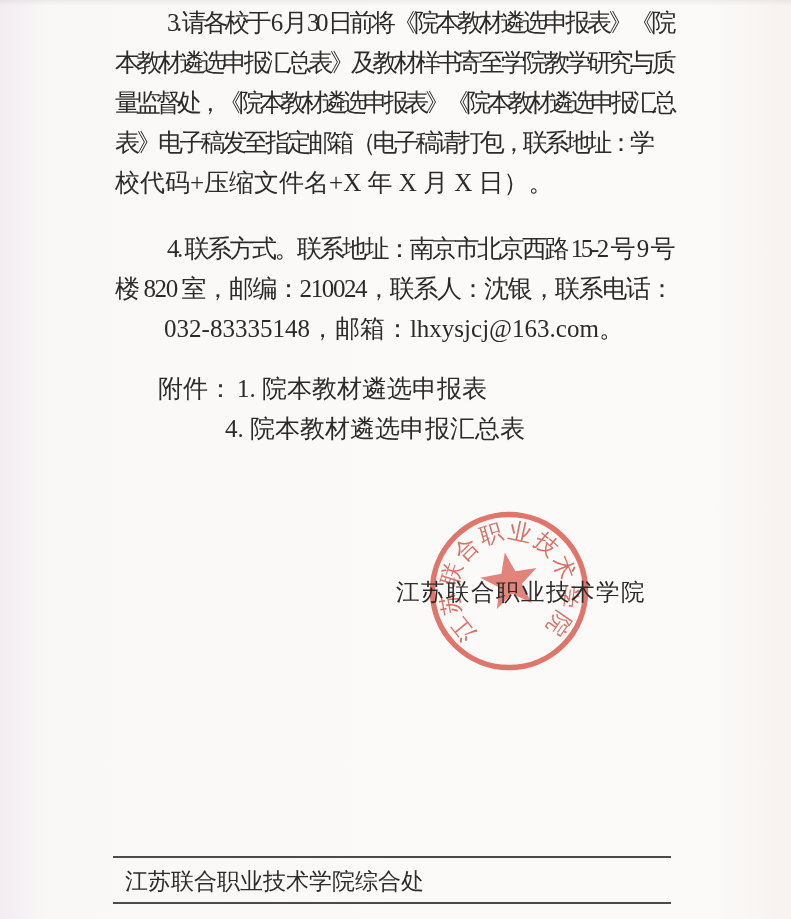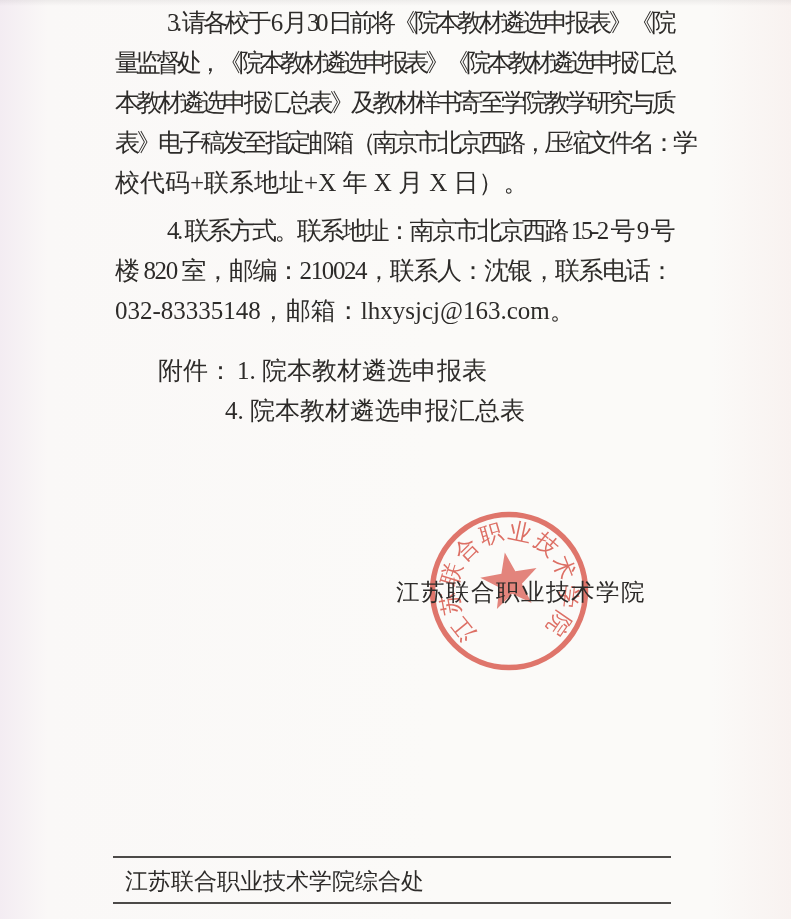--- a/index.html
+++ b/index.html
@@ -5,21 +5,21 @@
   html,body { margin:0; padding:0; background:#e8e6e4; }
   .page {
     position:relative; width:791px; height:919px; overflow:hidden;
     background:linear-gradient(90deg,#f3ecf2 0%, #faf8f7 6%, #fbfaf8 55%, #fbfaf8 90%, #f8f2f0 100%);
     font-family:"Liberation Serif","DejaVu Serif",serif;
     color:#2d2b29;
   }
   .doc-body { position:absolute; left:115px; top:3px; width:558px; font-size:25px; line-height:40px; }
   .line { height:40px; white-space:nowrap; overflow:visible; }
   .indent { text-indent:52px; }
-  .para4 { margin-top:8px; }
+  .para4 { margin-top:26px;text-align:center; }
   .attachments { margin-top:20px; }
   .att-row1 { padding-left:43px; height:40px; white-space:nowrap; }
   .att-row2 { padding-left:110px; height:40px; white-space:nowrap; }
   .att-label { margin-right:4px; }
   .sig-org  { position:absolute; left:396px; top:576px; font-size:23.5px; letter-spacing:1.5px; white-space:nowrap; }
   .sig-date { position:absolute; left:430px; top:617px; font-size:23.5px; letter-spacing:1px; white-space:nowrap; }
   .seal { position:absolute; left:419px; top:498px; width:180px; height:180px; mix-blend-mode:multiply; opacity:.92; }
   .footer-rule { position:absolute; left:113px; width:558px; height:2px; background:#4c4a48; }
   .rule-top { top:856px; }
   .rule-bottom { top:902px; }
@@ -31,24 +31,24 @@
 </head>
 <body>
 
 <div class="page">
   <div class="scan-smudge"></div>
 
   <div class="doc-body">
 
     <div class="para">
       <div class="line fit indent"><span style="letter-spacing: -3.43548px; margin-top: 46px;">3. 请各校于 6 月 30 日前将《院本教材遴选申报表》《院</span></div>
+      <div class="line fit"><span style="letter-spacing: -3.53846px;">本教材遴选申报汇总表》及教材样书寄至学院教学研究与质</span></div>
       <div class="line fit"><span style="letter-spacing: -4.33333px;">量监督处，《院本教材遴选申报表》《院本教材遴选申报汇总</span></div>
-      <div class="line fit"><span style="letter-spacing: -3.53846px;">本教材遴选申报汇总表》及教材样书寄至学院教学研究与质</span></div>
-      <div class="line fit"><span style="letter-spacing: -3.53846px;">表》电子稿发至指定邮箱（南京市北京西路，压缩文件名：学</span></div>
-      <div class="line"><span>校代码+联系地址+X 年 X 月 X 日）。</span></div>
+      <div class="line fit"><span style="letter-spacing: -3.53846px;">表》电子稿发至指定邮箱（电子稿请打包，联系地址：学</span></div>
+      <div class="line"><span>校代码+压缩文件名+X 年 X 月 X 日）。</span></div>
     </div>
 
     <div class="para para4">
       <div class="line fit indent"><span style="letter-spacing: -2.49446px;">4. 联系方式。联系地址：南京市北京西路 15-2 号 9 号</span></div>
       <div class="line fit"><span style="letter-spacing: -1.4px;">楼 820 室，邮编：210024，联系人：沈银，联系电话：</span></div>
       <div class="line"><span>032-83335148，邮箱：lhxysjcj@163.com。</span></div>
     </div>
 
     <div class="attachments">
       <div class="att-row1">

